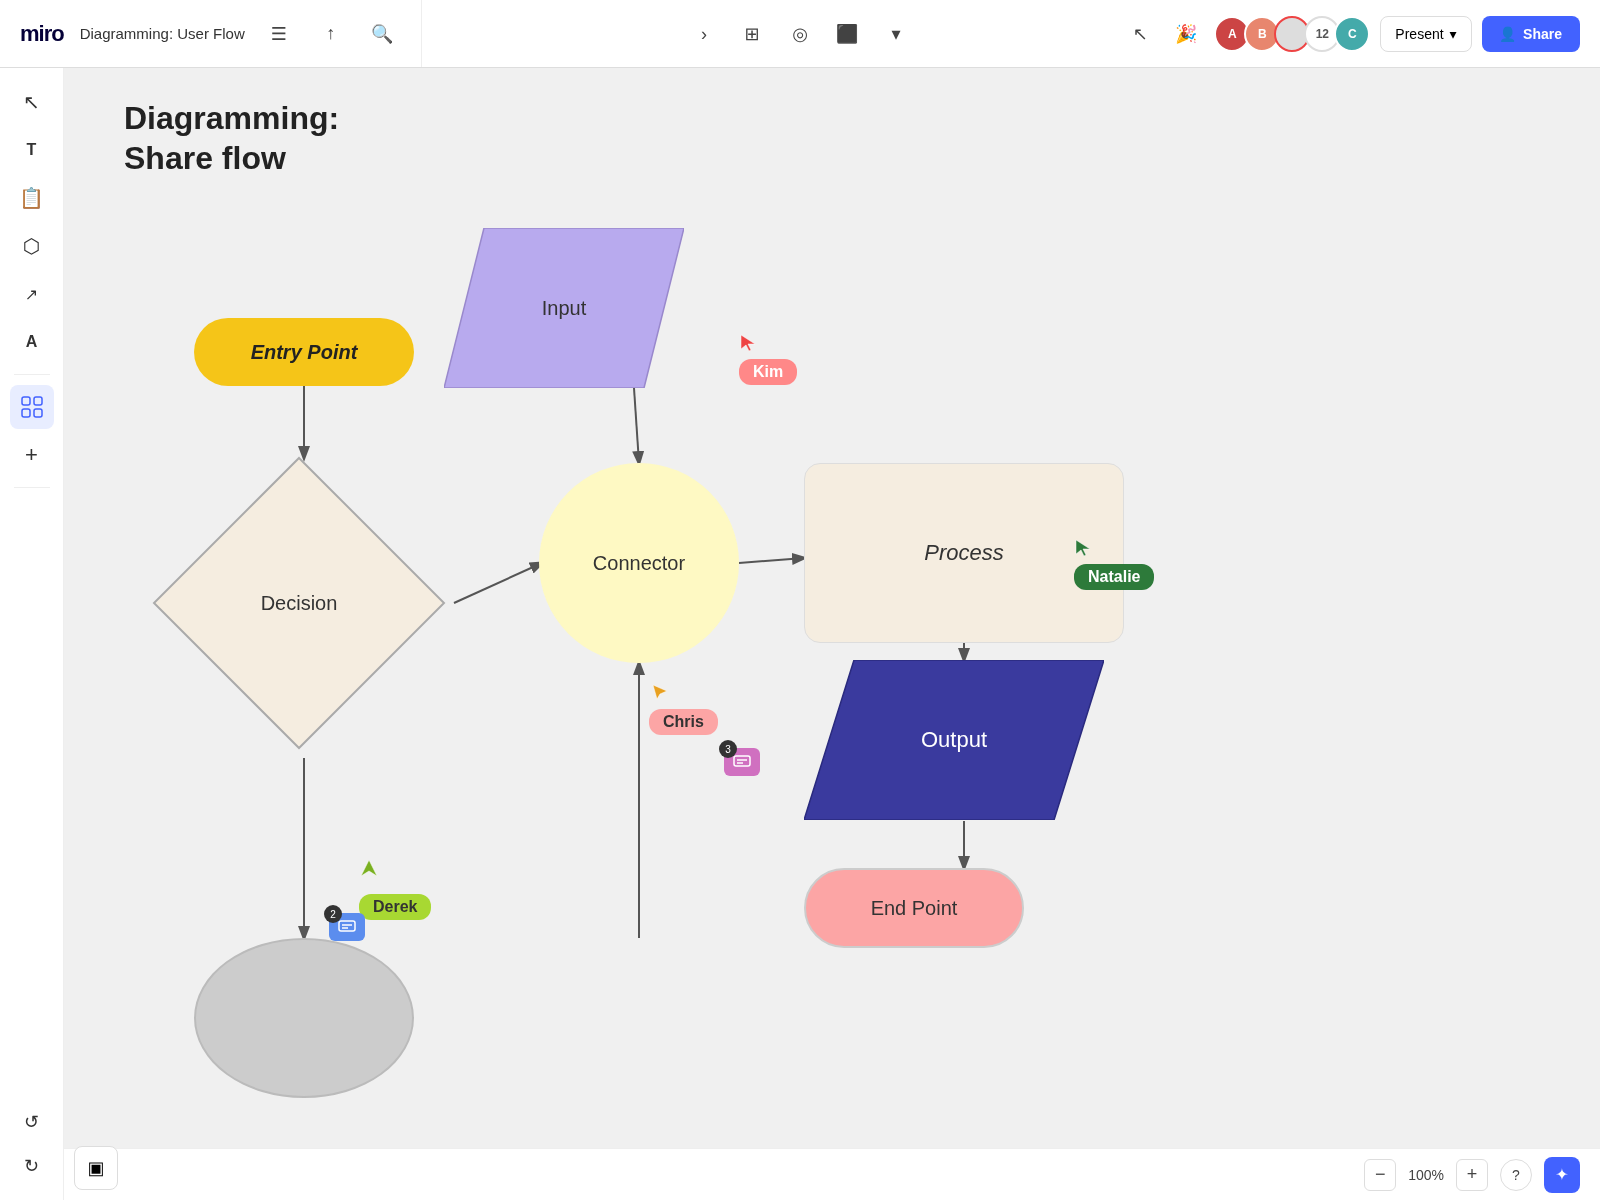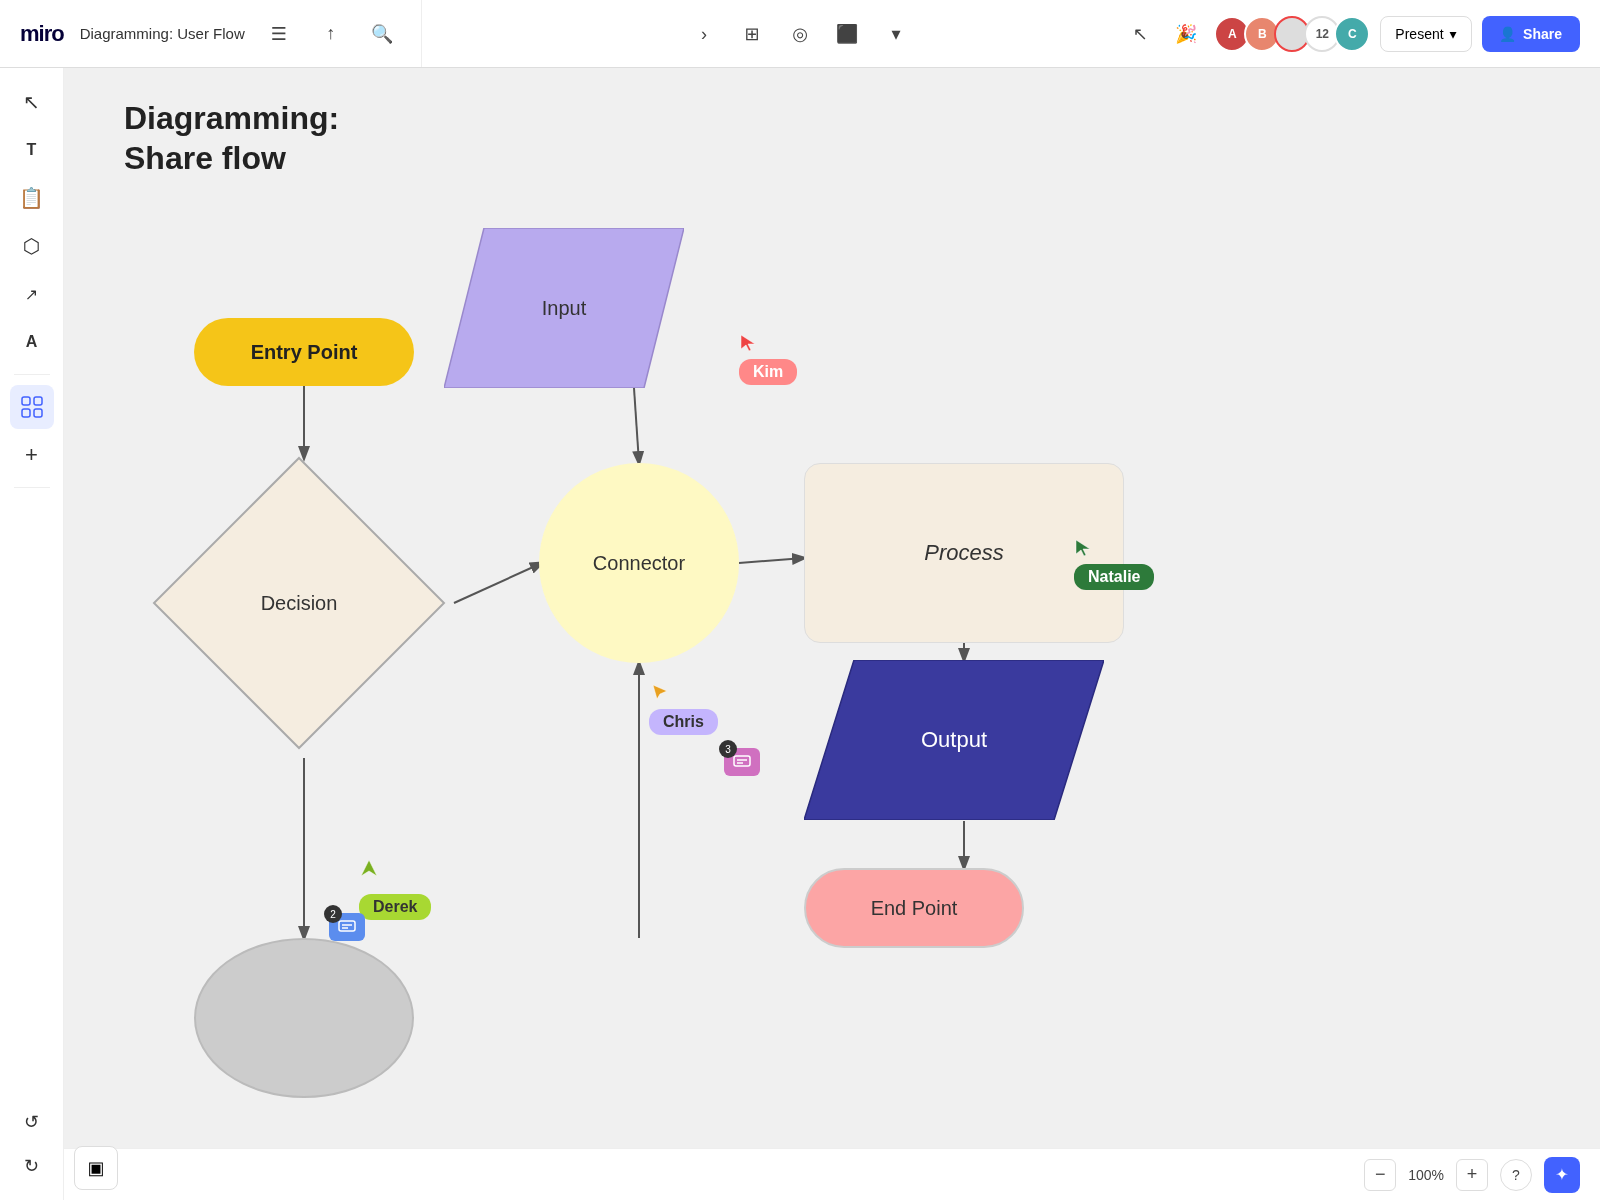--- a/index.html
+++ b/index.html
@@ -90,21 +90,21 @@
       font-size: 32px; font-weight: 700; color: #222; line-height: 1.25;
     }
 
     
     
     .entry-point {
       position: absolute; top: 250px; left: 130px;
       background: #f5c518; border-radius: 50px;
       width: 220px; height: 68px;
       display: flex; align-items: center; justify-content: center;
-      font-size: 20px; font-weight: 600; color: #222;
+      font-size: 20px; font-weight: 600; color: #222; font-style: italic;
     }
 
     
     .decision-wrapper {
       position: absolute; top: 380px; left: 80px;
       width: 310px; height: 310px;
     }
     .decision-diamond {
       position: absolute; top: 0; left: 0; width: 100%; height: 100%;
     }
@@ -335,21 +335,21 @@
     <svg width="20" height="20" viewBox="0 0 20 20">
       <polygon points="2,2 2,16 7,12 10,18 12,17 9,11 16,11" fill="#2d7a3a" stroke="#fff" stroke-width="0.5"></polygon>
     </svg>
     <div class="cursor-label" style="background:#2d7a3a;color:#fff;margin-top:2px;">Natalie</div>
   </div>
 
   <div style="position:absolute;top:615px;left:585px;">
     <svg width="20" height="20" viewBox="0 0 20 20">
       <polygon points="18,8 4,2 8,16 11,11 z" fill="#e8a020" stroke="#fff" stroke-width="0.5"></polygon>
     </svg>
-    <div class="cursor-label" style="background:#c4b5fd;color:#333;margin-top:2px;">Chris</div>
+    <div class="cursor-label" style="background:#fca5a5;color:#333;margin-top:2px;">Chris</div>
   </div>
 
   <div style="position:absolute;top:680px;left:660px;">
     <div style="position:relative;display:inline-block;">
       <div style="background:#d070c0;border-radius:6px;width:36px;height:28px;display:flex;align-items:center;justify-content:center;">
         <svg width="18" height="14" viewBox="0 0 18 14">
           <rect x="1" y="1" width="16" height="10" rx="2" fill="none" stroke="#fff" stroke-width="1.5"></rect>
           <line x1="4" y1="5" x2="14" y2="5" stroke="#fff" stroke-width="1.5"></line>
           <line x1="4" y1="8" x2="10" y2="8" stroke="#fff" stroke-width="1.5"></line>
         </svg>

